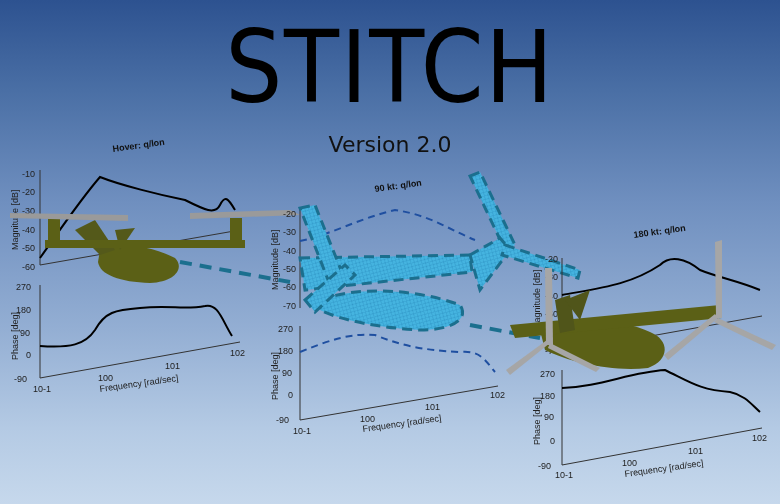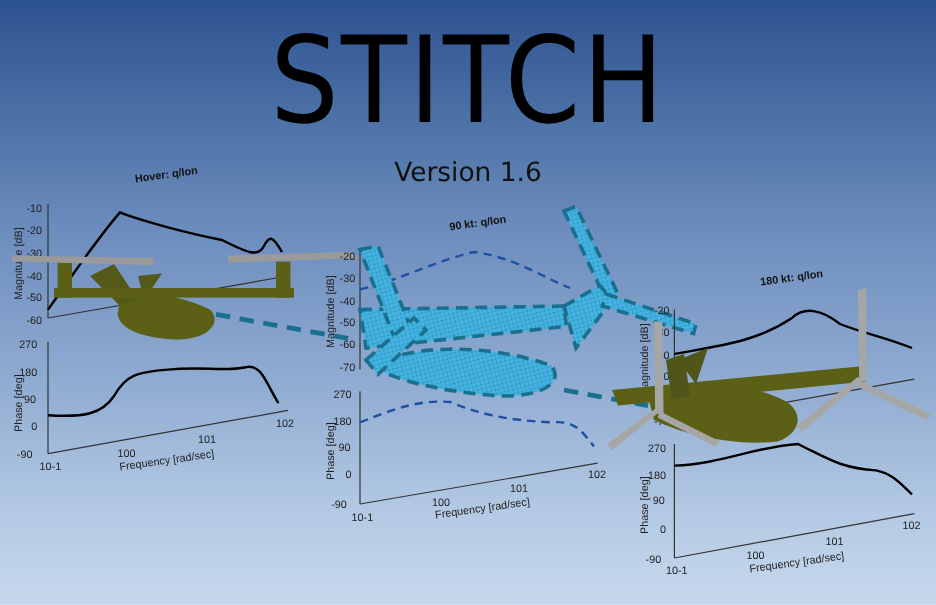--- a/index.html
+++ b/index.html
@@ -13,21 +13,21 @@
            font-family:"DejaVu Sans",sans-serif;font-size:22px;color:#111;}
   svg.scene{position:absolute;left:0;top:0;}
   .ptitle{font-family:"Liberation Sans",sans-serif;font-weight:bold;font-size:9px;fill:#111;}
   .tick{font-family:"Liberation Sans",sans-serif;font-size:9px;fill:#222;}
   .axlbl{font-family:"Liberation Sans",sans-serif;font-size:9px;fill:#222;}
 </style>
 </head>
 <body>
 
 <div class="title">STITCH</div>
-<div class="version">Version 1.6</div>
+<div class="version">Version 2.0</div>
 
 <svg class="scene" width="780" height="504" viewBox="0 0 780 504">
   <defs>
     <pattern id="mesh" width="5" height="5" patternUnits="userSpaceOnUse" patternTransform="rotate(30)">
       <rect width="5" height="5" fill="#45b4e0"></rect>
       <path d="M0 0L5 5M5 0L0 5" stroke="#2a8fc0" stroke-width="0.5"></path>
     </pattern>
   </defs>
 
   <g>

